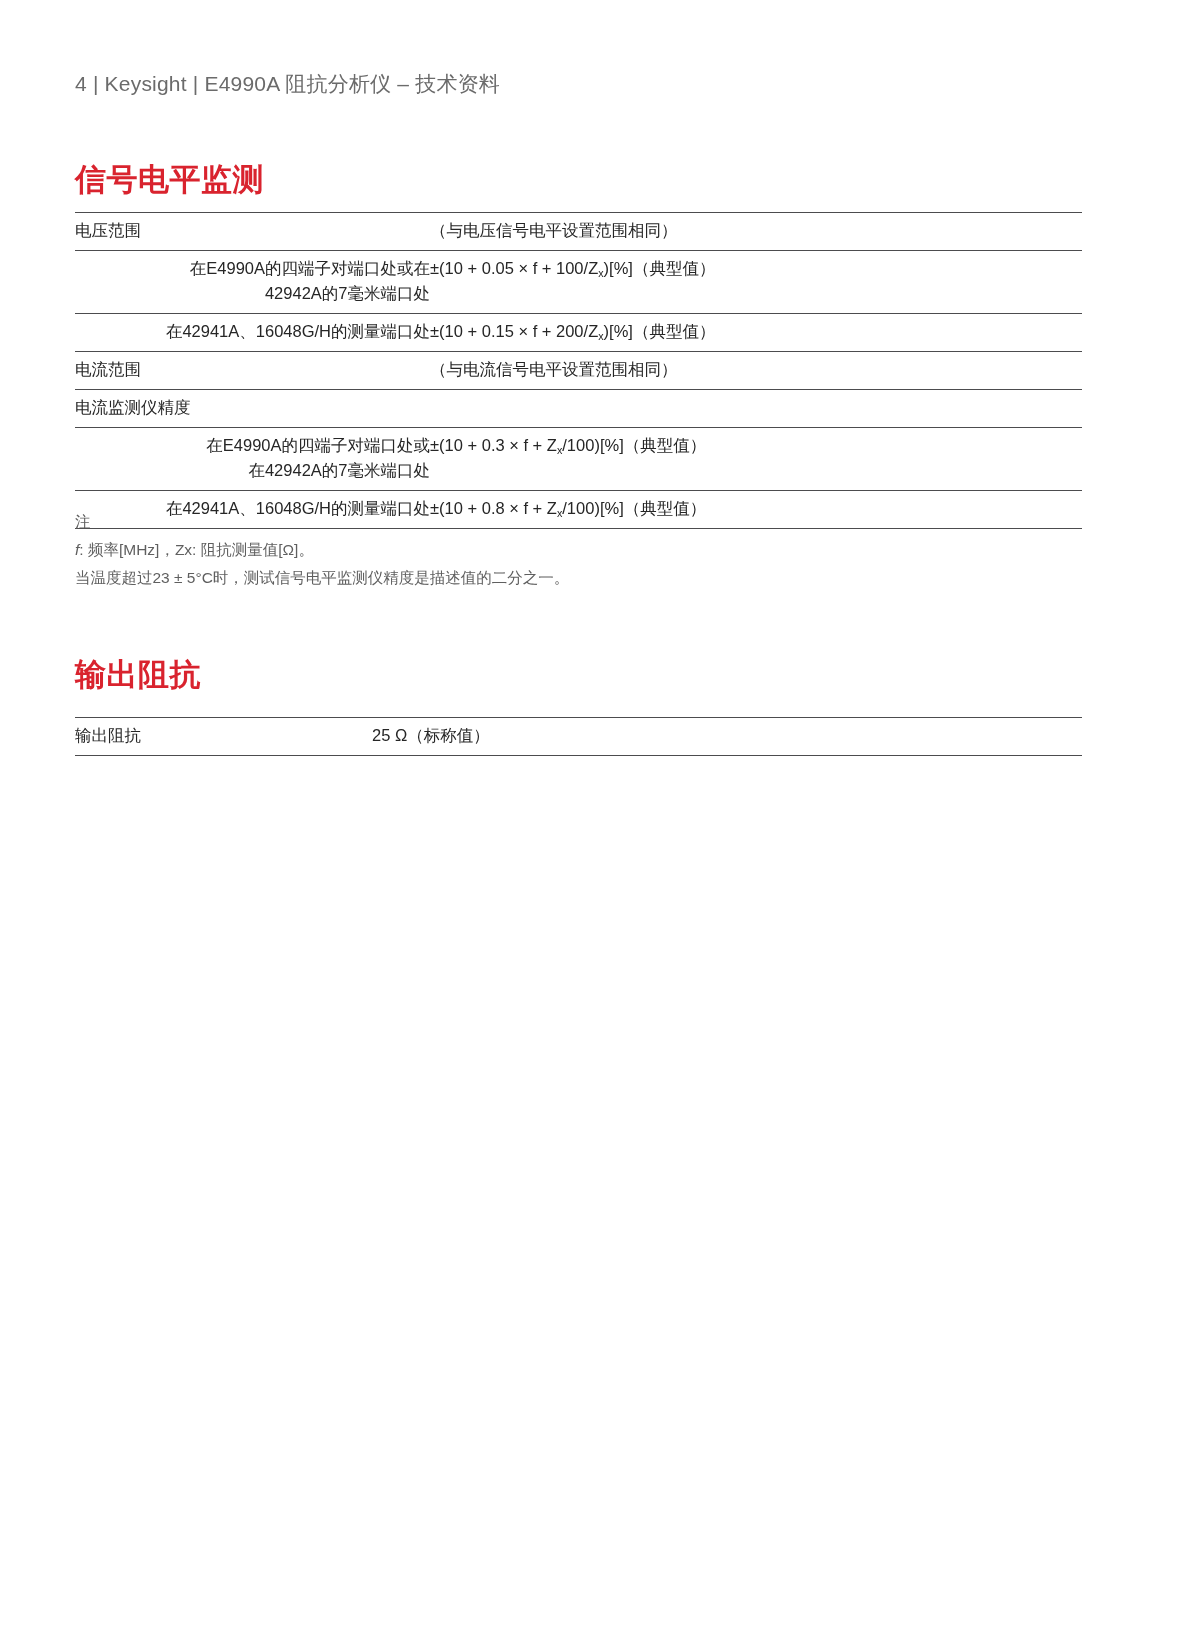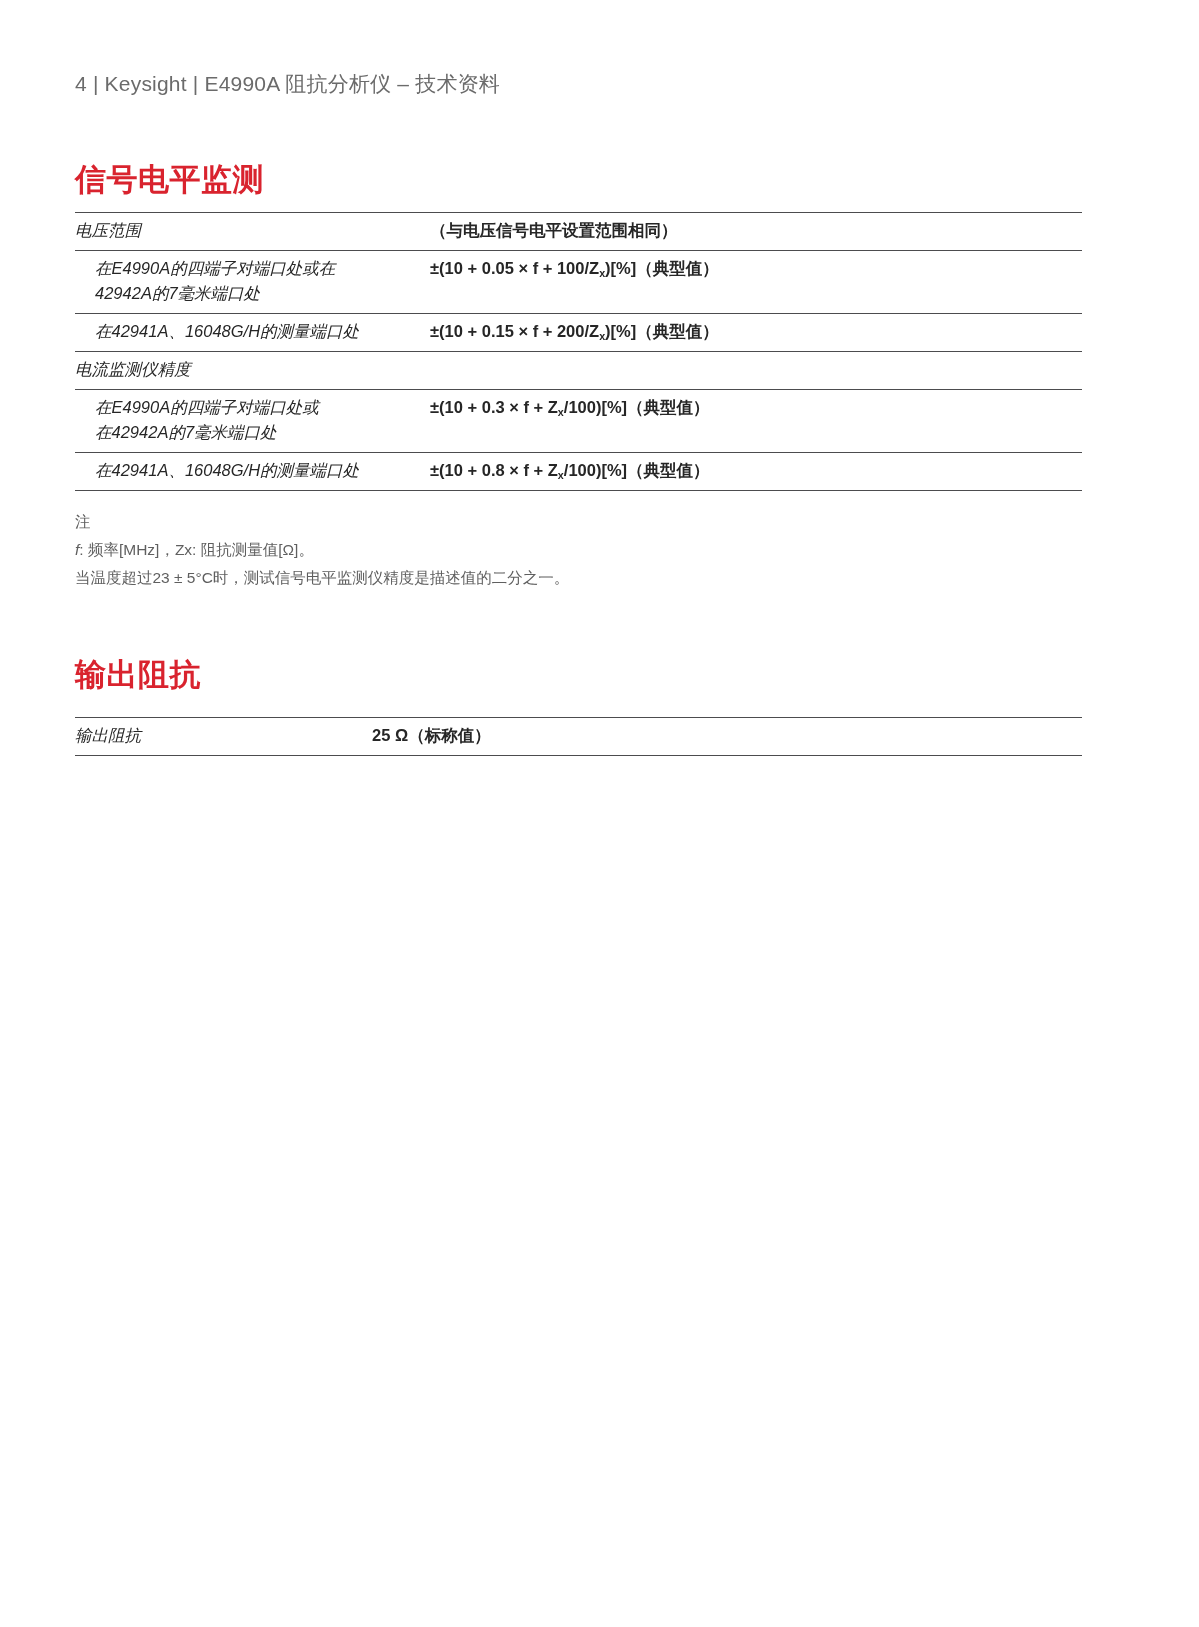--- a/index.html
+++ b/index.html
@@ -44,23 +44,23 @@
   #table-signal { top: 212px; }
   #table-output { top: 717px; }
 
   .t-row {
     display: flex;
     border-top: 1.5px solid #4c4c4e;
     padding: 5px 0 7px 0;
     line-height: 25px;
   }
   .t-row.last { border-bottom: 1.5px solid #4c4c4e; }
-  .t-label { width: 355px; flex: 0 0 355px; font-style: italic; }
-  .t-label.indent { padding-left: 20px; flex: 0 0 335px; width: 335px; }
-  .t-value { flex: 1; font-weight: bold; }
+  .t-label { width: 355px; flex: 0 0 355px; }
+  .t-label.indent { padding-left: 20px; flex: 0 0 335px; width: 335px; text-align: right; }
+  .t-value { flex: 1; }
   #table-output .t-label { width: 297px; flex: 0 0 297px; }
   sub {
     font-size: 0.65em;
     line-height: 0;
     vertical-align: -0.25em;
   }
   .notes {
     position: absolute;
     left: 75px;
     top: 508px;
@@ -91,20 +91,24 @@
       <div>42942A的7毫米端口处</div>
     </div>
     <div class="t-value"><span>±(10 + 0.05 × f + 100/Z</span><sub>x</sub><span>)[%]（典型值）</span></div>
   </div>
 
   <div class="t-row">
     <div class="t-label indent">在42941A、16048G/H的测量端口处</div>
     <div class="t-value"><span>±(10 + 0.15 × f + 200/Z</span><sub>x</sub><span>)[%]（典型值）</span></div>
   </div>
 
+  <div class="t-row">
+    <div class="t-label">电流范围</div>
+    <div class="t-value">（与电流信号电平设置范围相同）</div>
+  </div>
 
   <div class="t-row">
     <div class="t-label">电流监测仪精度</div>
     <div class="t-value"></div>
   </div>
 
   <div class="t-row">
     <div class="t-label indent">
       <div>在E4990A的四端子对端口处或</div>
       <div>在42942A的7毫米端口处</div>

